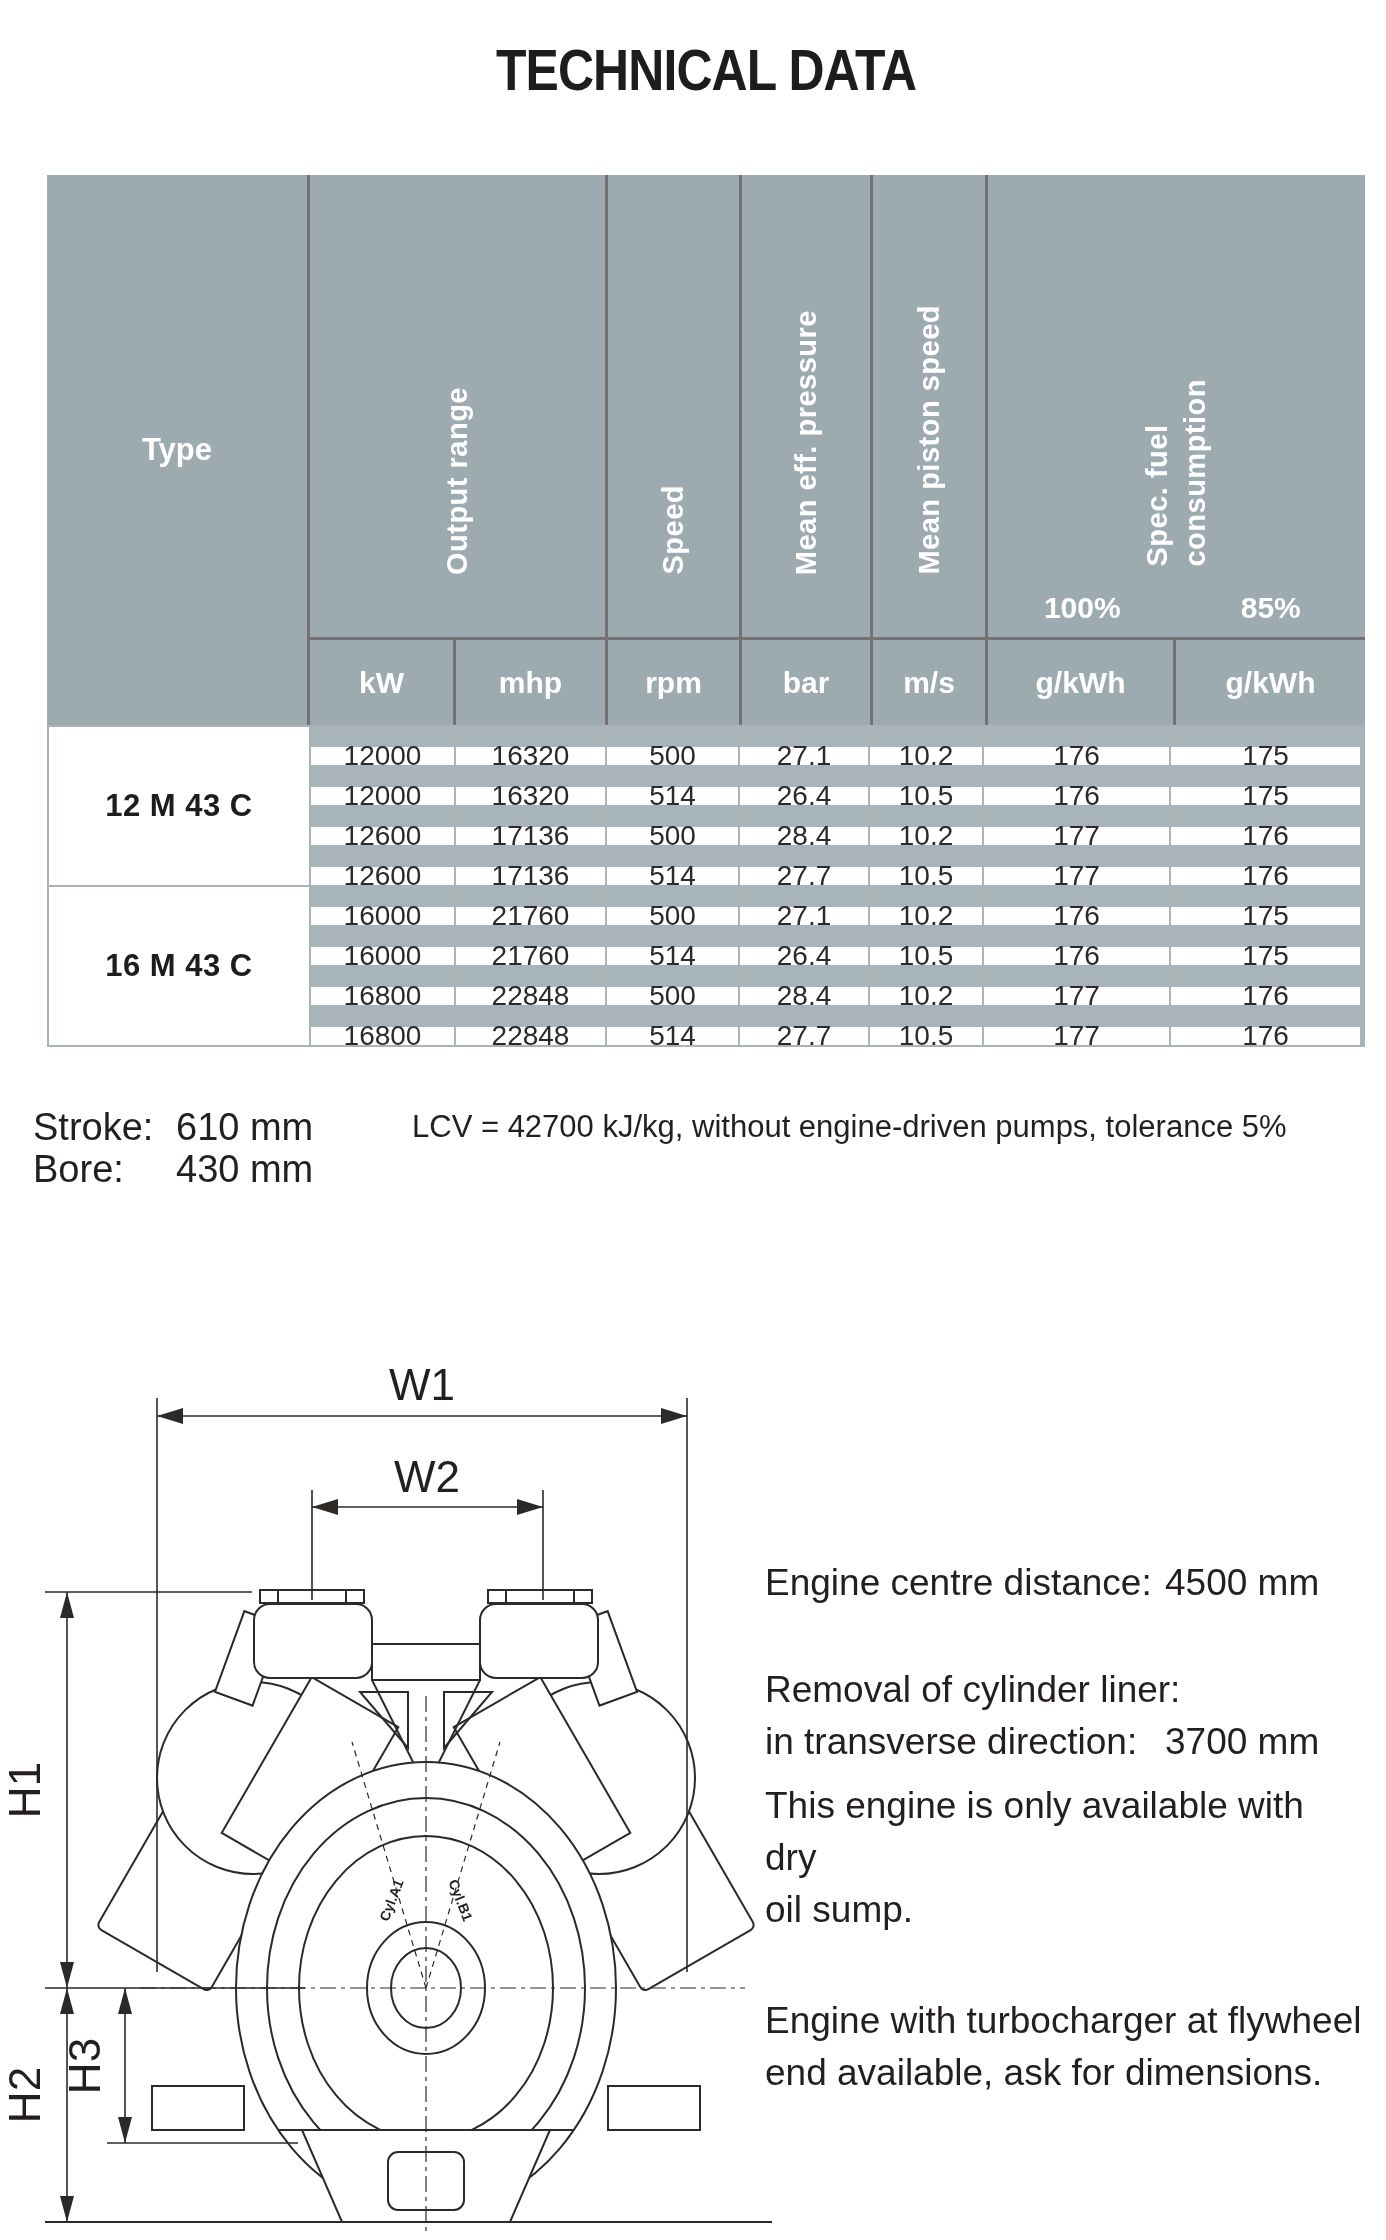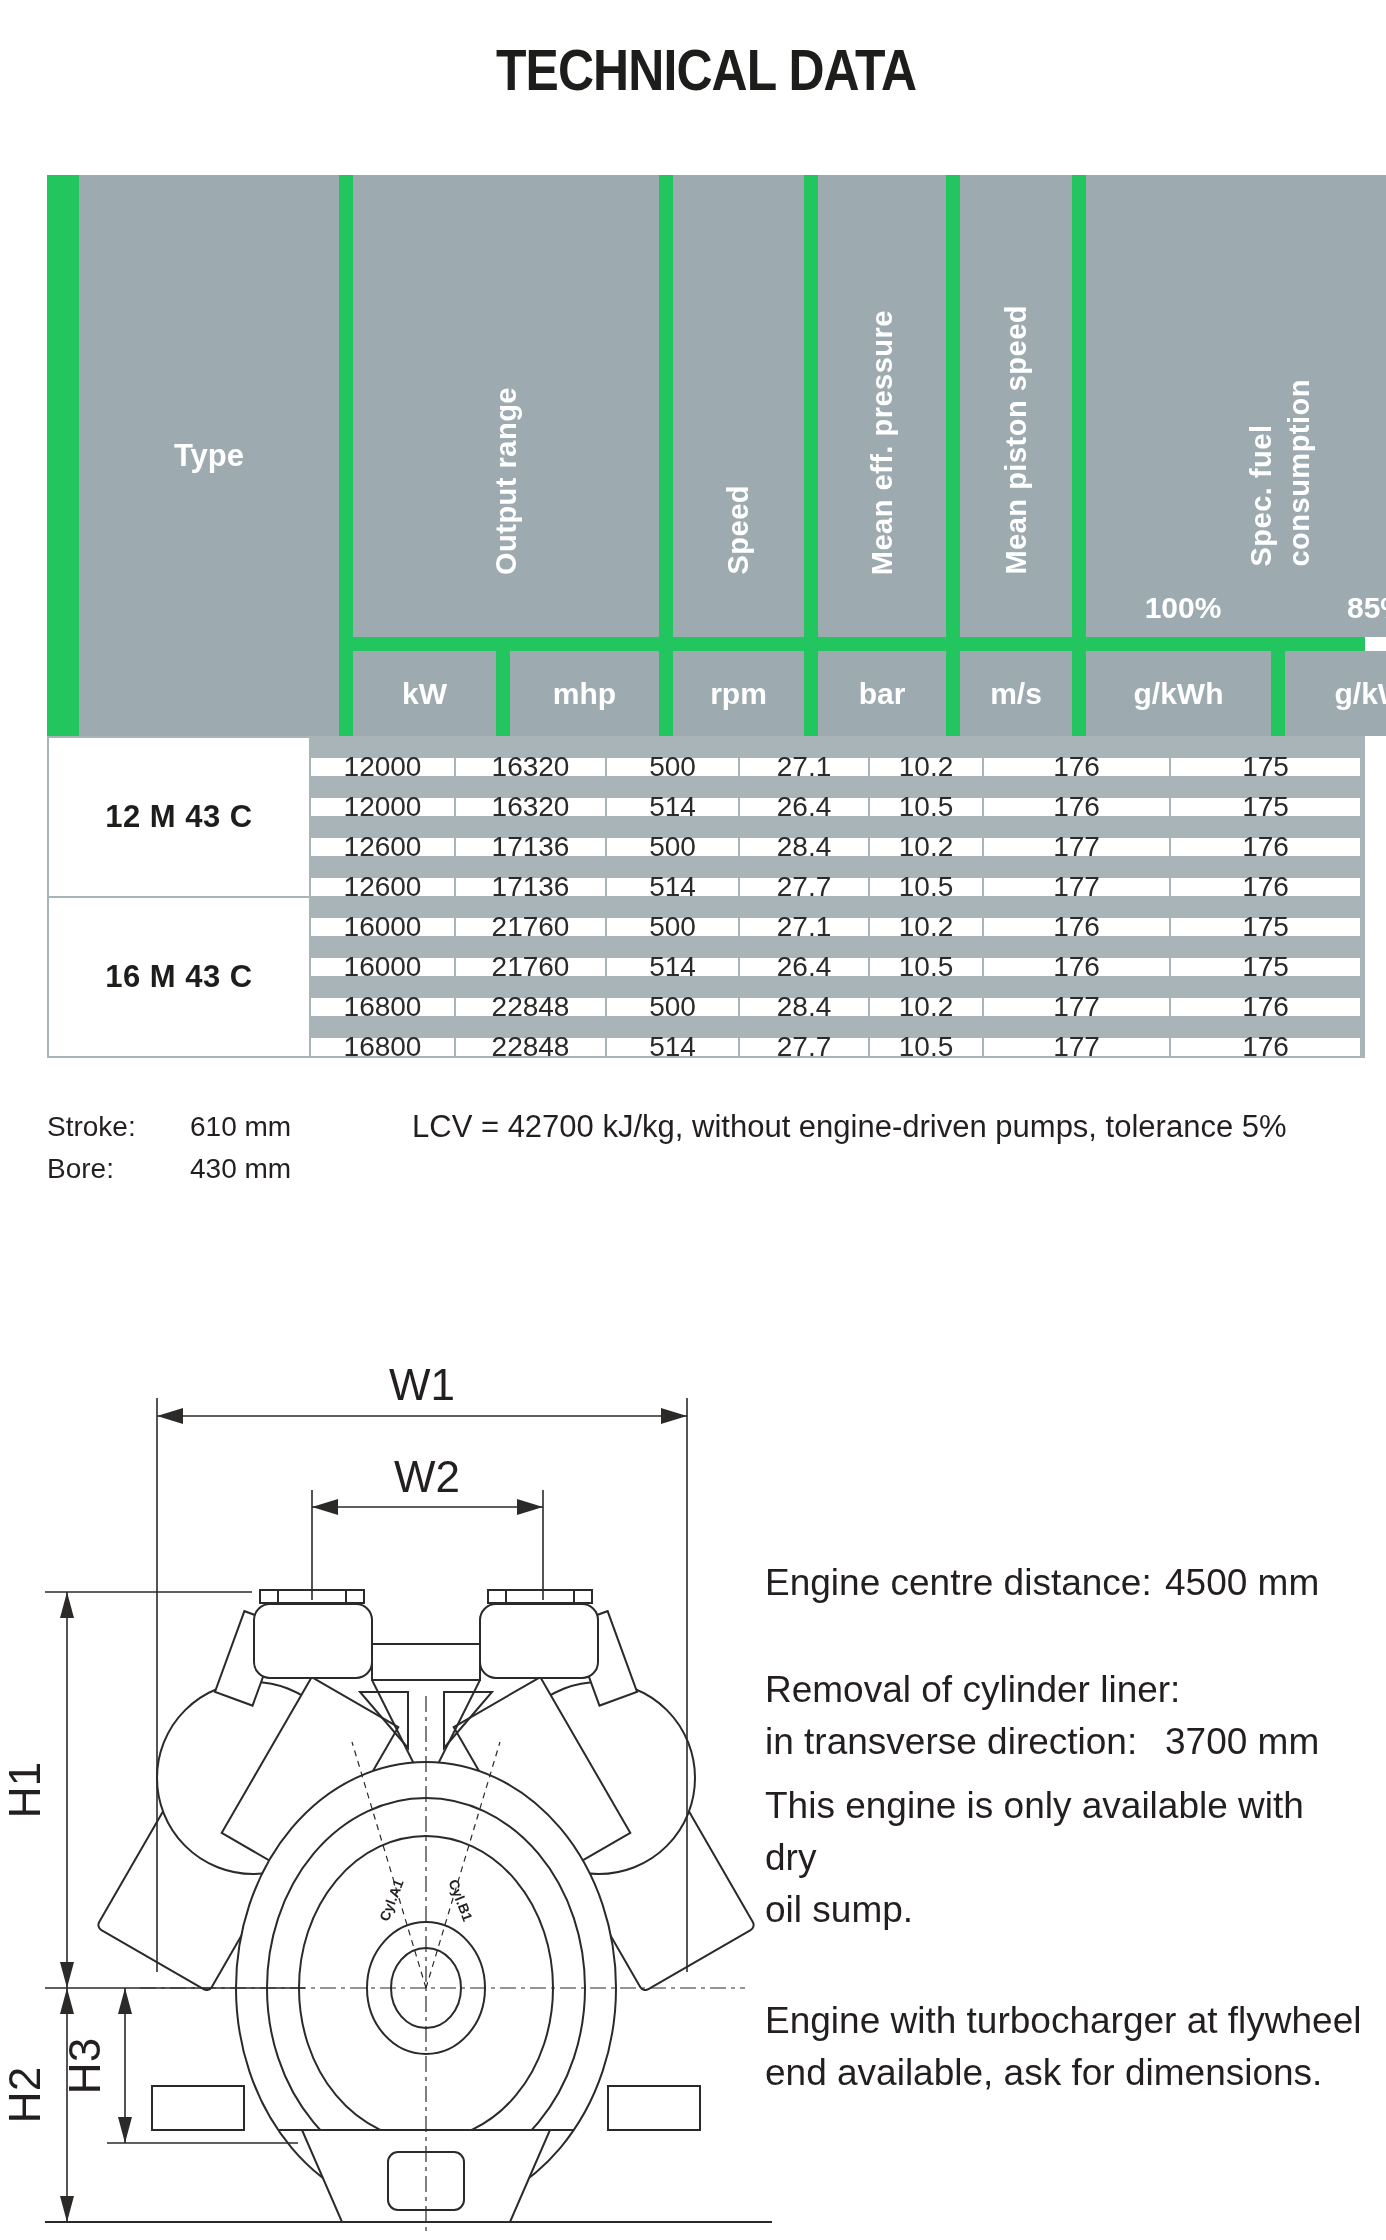--- a/index.html
+++ b/index.html
@@ -12,21 +12,21 @@
     position:absolute;left:47px;top:36px;width:1318px;text-align:center;
     font-size:58px;font-weight:800;letter-spacing:-1px;color:#1d1d1b;
     transform:scaleX(.86);transform-origin:center;white-space:nowrap;
   }
   
   #ttable{position:absolute;left:47px;top:175px;width:1318px;}
   .thead{
     display:grid;
     grid-template-columns:260px 143px 149px 131px 128px 112px 185px 189px;
     grid-template-rows:462px 85px;
-    gap:14px;background:#22c55e;padding-left:32px;
+    gap:3px;background:#737373;
   }
   .hcell{background:#9dabb1;}
   .type-h{grid-column:1;grid-row:1 / span 2;display:flex;align-items:center;justify-content:center;
           color:#fff;font-weight:bold;font-size:31px;}
   .h-output{grid-column:2 / span 2;}
   .h-speed{grid-column:4;} .h-meff{grid-column:5;} .h-mpiston{grid-column:6;}
   .sfc{grid-column:7 / span 2;display:flex;flex-direction:column;justify-content:flex-end;}
   .vwrap{display:flex;justify-content:center;align-items:flex-end;padding-bottom:62px;}
   .vlabel{
     writing-mode:vertical-rl;transform:rotate(180deg);
@@ -41,21 +41,21 @@
     display:grid;
     grid-template-columns:260px 143px 149px 131px 128px 112px 185px 189px;
     grid-auto-rows:38px;gap:2px;margin-top:0;
     background:#a9b4b8;border:2px solid #a9b4b8;
   }
   .typecell{background:#fff;grid-row:span 4;display:flex;align-items:center;justify-content:center;
             font-weight:bold;font-size:31px;color:#1d1d1b;letter-spacing:.5px;}
   .c{background:#fff;display:flex;align-items:center;justify-content:center;
      font-size:28px;color:#2a2a2a;margin-top:20px;}
   
-  #notes-left{position:absolute;left:47px;top:1106px;font-size:28px;line-height:42px;}
+  #notes-left{position:absolute;left:33px;top:1106px;font-size:38px;line-height:42px;}
   #notes-left .nrow{display:flex;}
   #notes-left .nlabel{width:95px;}
   #notes-left .nvalue{margin-left:48px;}
   #notes-right{position:absolute;left:412px;top:1106px;font-size:31px;line-height:42px;white-space:nowrap;}
   
   #specs{position:absolute;left:765px;top:1557px;width:600px;font-size:37px;line-height:52px;}
   .spec-row{display:flex;}
   .spec-label{display:inline-block;width:400px;}
   .mt-big{margin-top:55px;}
   .mt-med{margin-top:12px;}

